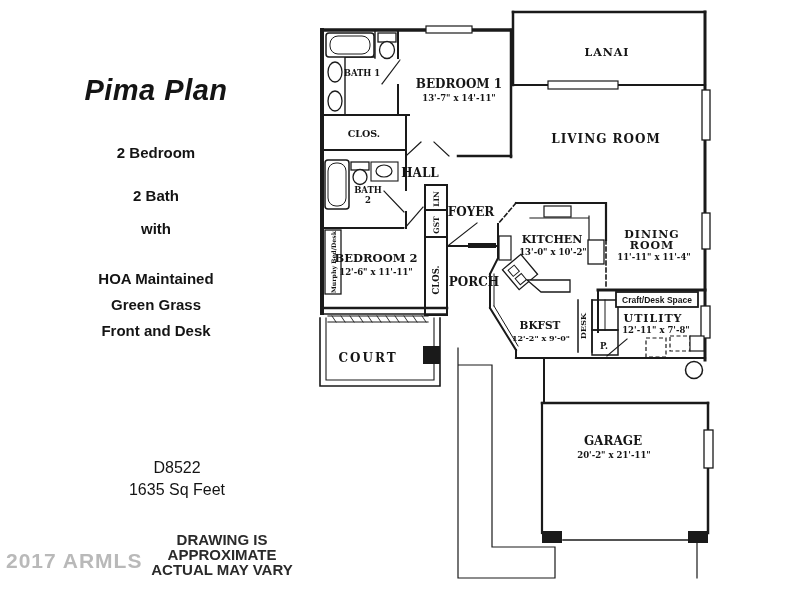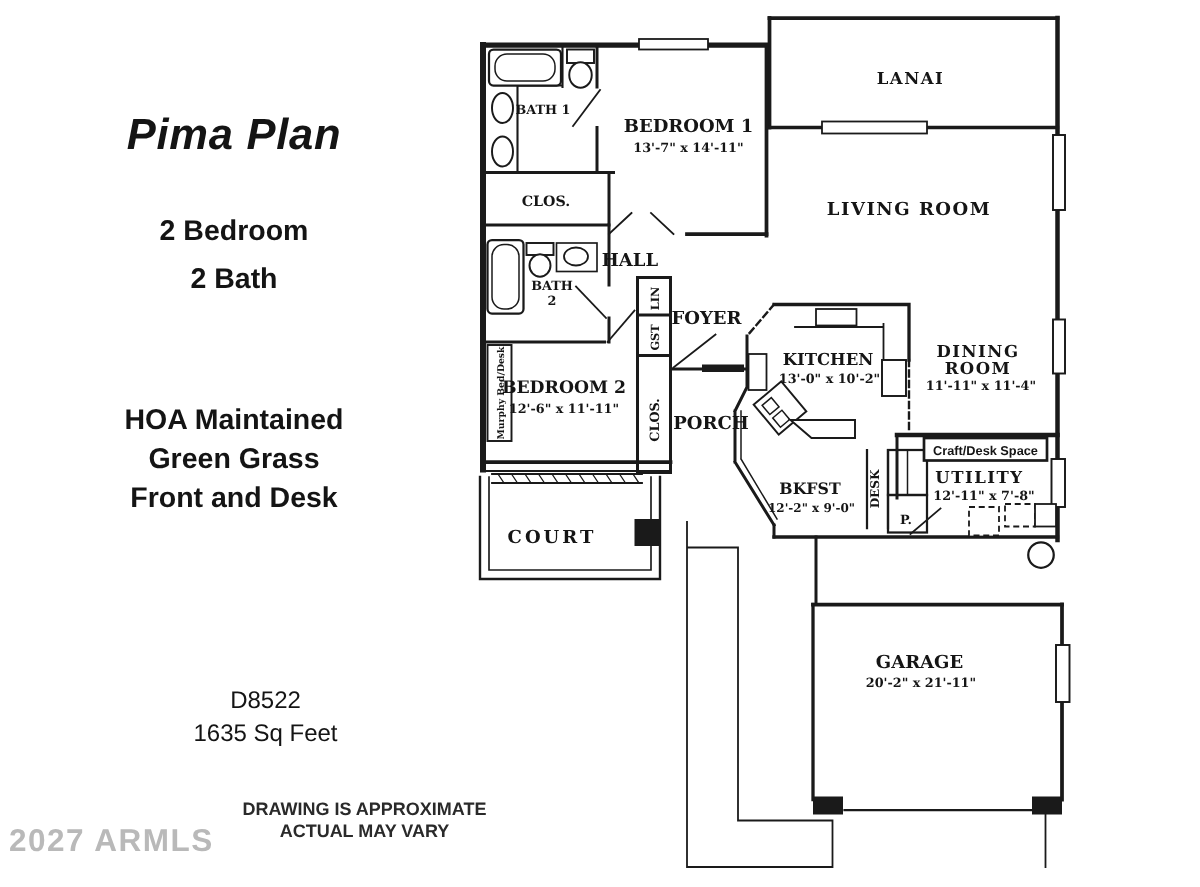--- a/index.html
+++ b/index.html
@@ -1,47 +1,48 @@
 <!DOCTYPE html>
 <html><head>
 <meta charset="utf-8">
 <style>
   html,body{margin:0;padding:0;background:#ffffff;}
   #page{position:relative;width:800px;height:591px;background:#ffffff;overflow:hidden;
         font-family:"Liberation Sans",sans-serif;color:#141414;}
   .abs{position:absolute;}
   .ctr{text-align:center;}
   .title{left:36px;top:74px;width:240px;font-size:29px;font-weight:bold;font-style:italic;letter-spacing:.5px;}
-  .bigline{left:56px;width:200px;font-size:19px;font-weight:bold;}
+  .bigline{left:56px;width:200px;font-size:15px;font-weight:bold;}
   .model{left:77px;width:200px;font-size:16px;}
-  .disc{left:143px;width:200px;font-size:12px;font-weight:bold;line-height:15px;color:#2a2a2a;}
+  .disc{left:122px;width:200px;font-size:15px;font-weight:bold;line-height:15px;color:#2a2a2a;}
   .wm{left:6px;top:549px;font-size:21px;color:#b9b9b9;letter-spacing:1px;font-weight:bold;}
   svg text{font-family:"DejaVu Serif",serif;font-weight:bold;fill:#151515;}
   .sans{font-family:"Liberation Sans",sans-serif !important;}
   .w{fill:none;stroke:#1a1a1a;stroke-linecap:square;}
   .fx{fill:#ffffff;stroke:#1a1a1a;}
 </style>
 </head>
 <body>
 
 <div id="page">
 
   <div class="abs ctr title">Pima Plan</div>
   <div class="abs ctr bigline" style="top:144px">2 Bedroom</div>
-  <div class="abs ctr bigline" style="top:176px">2 Bath</div>
+  <div class="abs ctr bigline" style="top:187px">2 Bath</div>
+  <div class="abs ctr bigline" style="top:220px">with</div>
   <div class="abs ctr bigline" style="top:296px">Green Grass</div>
   <div class="abs ctr bigline" style="top:270px">HOA Maintained</div>
   <div class="abs ctr bigline" style="top:322px">Front and Desk</div>
   <div class="abs ctr model" style="top:459px">D8522</div>
   <div class="abs ctr model" style="top:481px">1635 Sq Feet</div>
   <div class="abs ctr disc" style="top:532px">
     <div>DRAWING IS APPROXIMATE</div>
     <div>ACTUAL MAY VARY</div>
   </div>
-  <div class="abs wm">2027 ARMLS</div>
+  <div class="abs wm">2017 ARMLS</div>
 
   <svg class="abs" style="left:0;top:0" width="800" height="591" viewBox="0 0 800 591">
 
     <g class="w">
       <path d="M322 30 H511" stroke-width="3.5"></path>
       <path d="M322 30 V313" stroke-width="4"></path>
       <path d="M513 12 H705" stroke-width="2.5"></path>
       <path d="M513 12 V85" stroke-width="2.5"></path>
       <path d="M705 12 V360" stroke-width="3"></path>
       <path d="M513 85 H705" stroke-width="2.2"></path>

